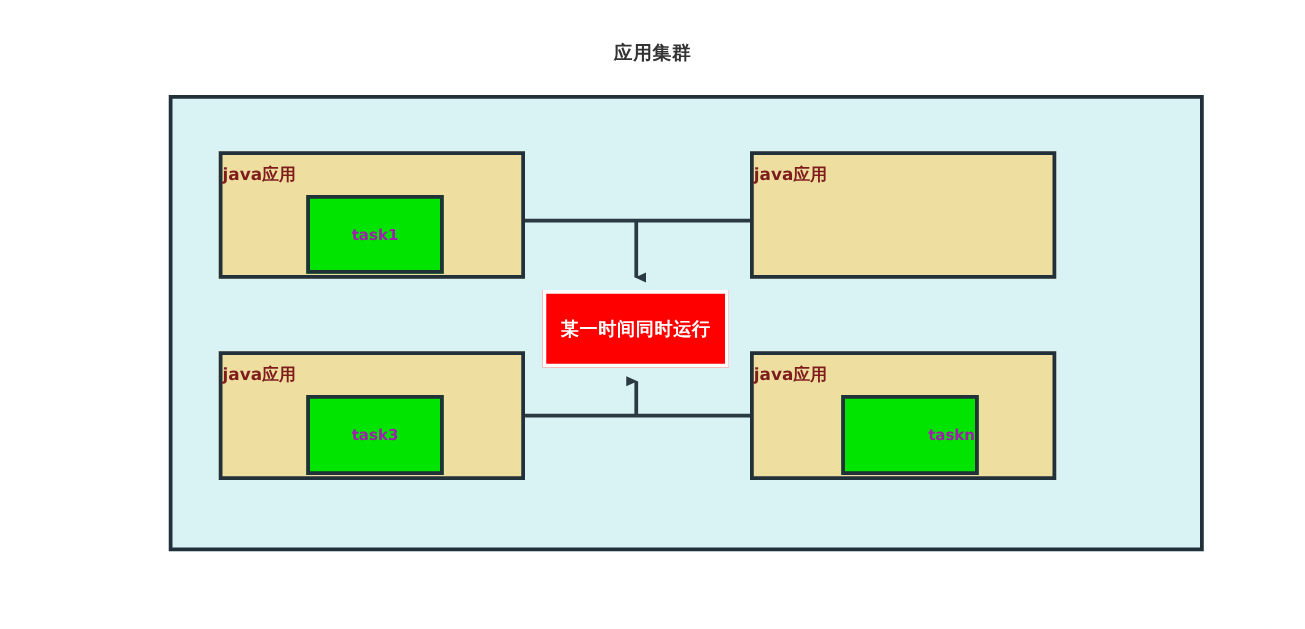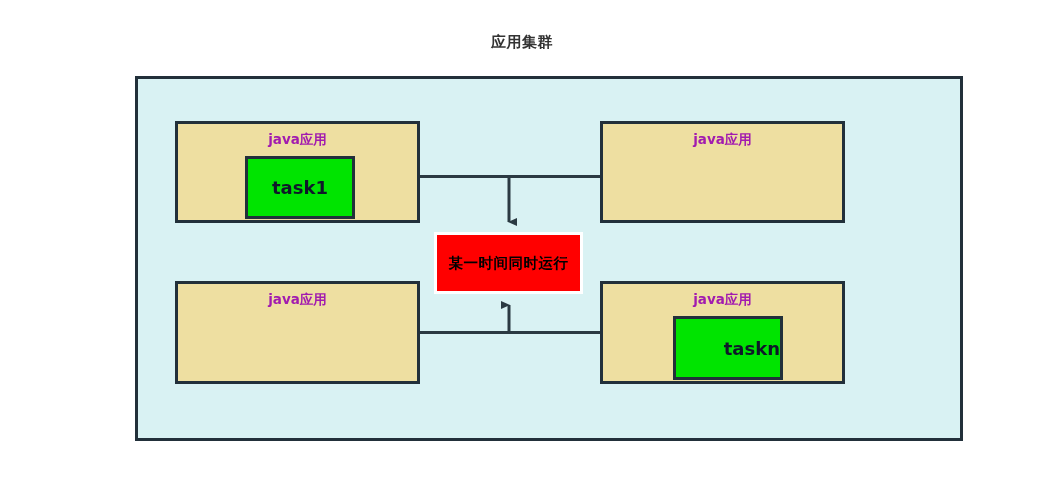--- a/index.html
+++ b/index.html
@@ -45,38 +45,38 @@
     position: absolute;
     background: #eedfa1;
     border: 3px solid #22303a;
     box-sizing: border-box;
   }
   .app-node-label {
     position: absolute;
     left: 0;
     top: 7px;
     width: 100%;
-    text-align: center;
+    text-align: left;
     font-size: 13.5px;
     font-weight: bold;
-    color: #a21caf;
+    color: #7f1d1d;
   }
   .task-box {
     position: absolute;
     background: #00e400;
     border: 3px solid #22303a;
     box-sizing: border-box;
     display: flex;
     align-items: center;
     justify-content: center;
   }
   .task-label {
-    font-size: 18px;
+    font-size: 12px;
     font-weight: bold;
-    color: #0f172a;
+    color: #a21caf;
   }
   
   #node-java-app-1 { left: 175px; top: 121px; width: 245px; height: 102px; }
   #node-java-app-2 { left: 600px; top: 121px; width: 245px; height: 102px; }
   #node-java-app-3 { left: 175px; top: 281px; width: 245px; height: 103px; }
   #node-java-app-4 { left: 600px; top: 281px; width: 245px; height: 103px; }
 
   #task-box-1 { left: 67px; top: 32px; width: 110px; height: 63px; }
   #task-box-2 { left: 70px; top: 32px; width: 110px; height: 63px; }
   #task-box-3 { left: 67px; top: 32px; width: 110px; height: 64px; }
@@ -91,21 +91,21 @@
     background: #ff0000;
     border: 3px solid #ffffff;
     box-sizing: border-box;
     display: flex;
     align-items: center;
     justify-content: center;
   }
   .center-box-label {
     font-size: 14.5px;
     font-weight: bold;
-    color: #000000;
+    color: #ffffff;
     letter-spacing: 0.5px;
   }
   .connector-svg {
     position: absolute;
     left: 0;
     top: 0;
     width: 1044px;
     height: 503px;
     pointer-events: none;
   }
@@ -144,20 +144,23 @@
       <span class="task-label">task1</span>
     </div>
   </div>
 
   <div class="app-node" id="node-java-app-2">
     <div class="app-node-label">java应用</div>
   </div>
 
   <div class="app-node" id="node-java-app-3">
     <div class="app-node-label">java应用</div>
+    <div class="task-box" id="task-box-3">
+      <span class="task-label">task3</span>
+    </div>
   </div>
 
   <div class="app-node" id="node-java-app-4">
     <div class="app-node-label">java应用</div>
     <div class="task-box" id="task-box-4">
       <span class="task-label">taskn</span>
     </div>
   </div>
 
   <div class="center-box">

